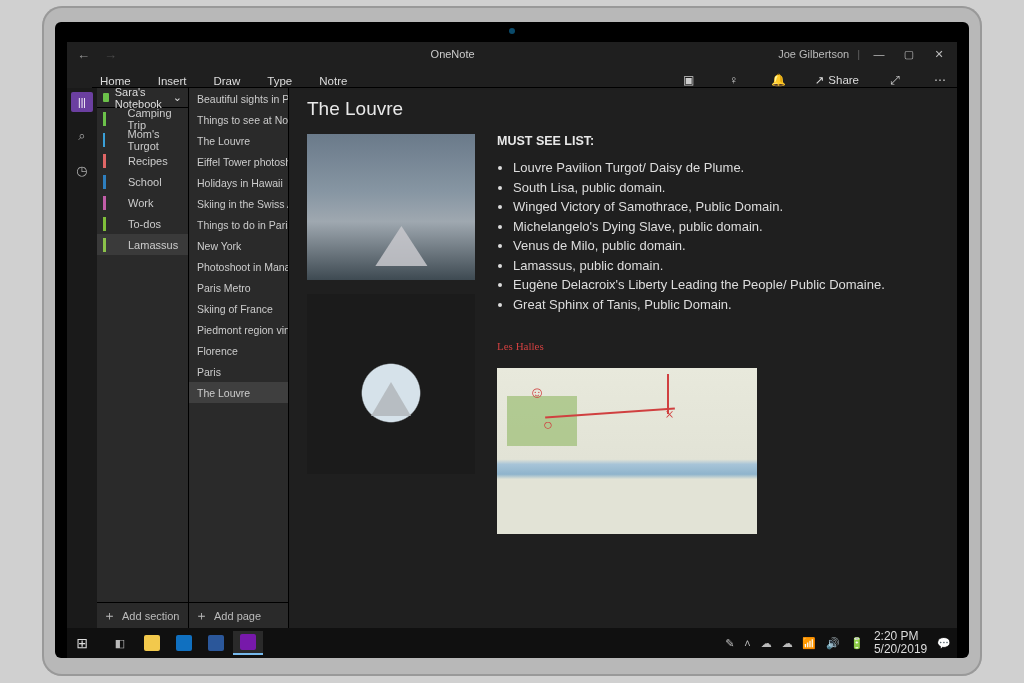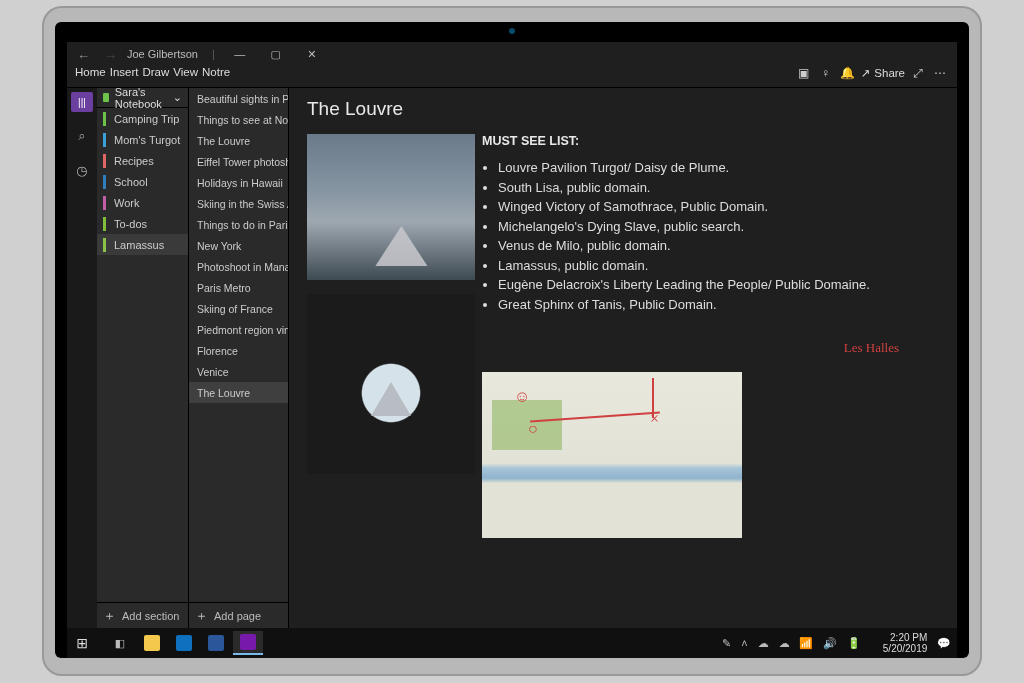--- a/index.html
+++ b/index.html
@@ -41,32 +41,33 @@
     height: 24px;
     background: #1f1f1f;
     display: flex;
     align-items: center;
     color: #ccc;
     font-size: 11px;
   }
   .titlebar .nav { display:flex; gap:14px; padding:0 10px; }
   .titlebar .arrow { color:#999; font-size:13px; }
   .titlebar .center { flex:1; text-align:center; }
-  .titlebar .right { display:flex; align-items:center; gap:14px; padding-right:24px; color:#bbb; font-size:11px; }
+  .titlebar .right { display:flex; align-items:center; gap:8px; padding-right:7px; color:#bbb; font-size:11px; }
   .win-btn { width:22px; text-align:center; font-size:11px; color:#bbb; }
 
   
   .ribbon {
     height: 22px;
-    display:flex; align-items:flex-start;
+    display:flex; align-items:flex-end;
     padding: 0 8px;
-    gap: 4px;
+    gap: 27px;
     font-size: 11.5px;
     color:#ddd;
     border-bottom: 1px solid #000;
+    margin-left: 25px;
   }
   .ribbon .spacer { flex:1; }
   .ribbon .icon-btn { width:18px; text-align:center; color:#ccc; font-size:12px; }
   .ribbon .share { display:flex; align-items:center; gap:4px; }
 
   
   .main {
     flex:1;
     display:flex;
     min-height:0;
@@ -87,21 +88,21 @@
     border-right:1px solid #000;
   }
   .notebook-header {
     height:20px; display:flex; align-items:center; gap:6px;
     padding:0 6px; font-size:11px; color:#ddd;
     border-bottom:1px solid #000;
   }
   .nb-dot { width:9px; height:9px; background:#6cc24a; border-radius:1px; }
   .section-list { flex:1; }
   .section-item {
-    height:21px; display:flex; align-items:center; gap:8px;
+    height:21px; display:flex; align-items:center; gap:22px;
     padding:0 6px; font-size:11px; color:#ccc;
   }
   .section-item.selected { background:#3a3a3a; }
   .sec-bar { width:3px; height:14px; }
   .add-section, .add-page {
     height:26px; display:flex; align-items:center; gap:6px;
     padding:0 6px; font-size:11px; color:#bbb; border-top:1px solid #000;
   }
   .plus { font-size:13px; color:#bbb; }
 
@@ -121,21 +122,21 @@
 
   
   .content {
     flex:1;
     background:#1f1f1f;
     padding: 10px 18px;
     overflow:auto;
     color:#d8d8d8;
   }
   .page-title { font-size:19px; font-weight:400; color:#e8e8e8; margin-bottom:14px; }
-  .content-grid { display:flex; gap:7px; }
+  .content-grid { display:flex; gap:22px; }
   .col { display:flex; flex-direction:column; gap:14px; }
   .photo {
     width:168px; height:146px;
     background: linear-gradient(#6a7a8a 0%, #8796a3 40%, #9fa8b0 60%, #3e4a52 100%);
     position:relative;
   }
   .photo.louvre::after{
     content:""; position:absolute; left:50%; bottom:14px; transform:translateX(-30%);
     width:0;height:0;border-left:26px solid transparent;border-right:26px solid transparent;border-bottom:40px solid rgba(200,200,205,0.85);
   }
@@ -143,21 +144,21 @@
     height:180px;
     background: radial-gradient(circle at 50% 55%, #d6e2ea 0 22%, #1b1b1b 23% 100%);
   }
   .photo.interior::after{
     content:""; position:absolute; left:50%; bottom:58px; transform:translateX(-50%);
     width:0;height:0;border-left:20px solid transparent;border-right:20px solid transparent;border-bottom:34px solid rgba(180,185,190,0.9);
   }
   .must-see h3 { font-size:12.5px; font-weight:600; color:#e8e8e8; margin-bottom:10px; }
   .must-see ul { list-style: disc; padding-left:16px; }
   .must-see li { font-size:13px; line-height:1.5; color:#ddd; }
-  .annotation { color:#d04040; font-family: "Comic Sans MS", cursive; font-size:13px; text-align:right; padding-right:40px; margin:12px 0 2px 0;}
+  .annotation { color:#d04040; font-family: "Comic Sans MS", cursive; font-size:11px; padding-right:40px; margin:12px 0 2px 0;}
   .map {
     width: 260px; height:166px;
     background: linear-gradient(180deg, #e8e9dc 0%, #e2e3d6 55%, #a7c4d8 58%, #8fb4cc 64%, #e2e3d6 67%, #e2e3d6 100%);
     position:relative;
   }
   .map .park { position:absolute; left:10px; top:28px; width:70px; height:50px; background:#9bbd74; opacity:.7;}
   .map .mark { position:absolute; color:#d04040; font-family:"Comic Sans MS", cursive; font-size:16px; }
   .map .route { position:absolute; left:48px; top:44px; width:130px; height:2px; background:#d04040; transform:rotate(-4deg);}
   .map .route2 { position:absolute; left:170px; top:6px; width:2px; height:40px; background:#d04040;}
 
@@ -173,51 +174,52 @@
   .taskbar .search {
     width:200px; height:22px; background:#2d2d2d; border-radius:2px;
     display:flex; align-items:center; gap:6px; padding:0 6px; color:#999;
   }
   .taskbar .search .circ { width:13px;height:13px;border:1.5px solid #fff;border-radius:50%; }
   .taskbar .apps { display:flex; gap:2px; margin-left:8px; }
   .taskbar .app { width:30px; height:24px; display:flex; align-items:center; justify-content:center; }
   .taskbar .app.active { border-bottom:2px solid #76b9ed; background:#2a2a2a;}
   .tb-icon { width:16px; height:16px; border-radius:2px; }
   .tray { flex:1; display:flex; justify-content:flex-end; align-items:center; gap:10px; padding-right:6px; }
-  .tray .clock { text-align:right; line-height:1.1; font-size:10px;margin-left:12px; }
+  .tray .clock { line-height:1.1; font-size:12px; }
   .tiny-ic { color:#bbb; font-size:11px;}
   .camera{ position:absolute; left:50%; top:6px; transform:translateX(-50%); width:6px;height:6px;border-radius:50%; background:#0a4a6a;}
 </style>
 </head>
 <body>
 
 <div class="device-frame"></div>
 <div class="bezel">
   <div class="camera"></div>
   <div class="screen">
 
     <div class="titlebar">
       <div class="nav">
         <span class="arrow">←</span>
         <span class="arrow" style="opacity:.35">→</span>
       </div>
+      <div class="center">OneNote</div>
       <div class="right">
         <span>Joe Gilbertson</span>
         <span style="opacity:.4">|</span>
         <span class="win-btn">—</span>
         <span class="win-btn">▢</span>
         <span class="win-btn">✕</span>
       </div>
     </div>
 
     <div class="ribbon">
       <span>Home</span>
       <span>Insert</span>
       <span>Draw</span>
-      <span>View</span>
+      <span>Type</span>
       <span>Notre</span>
       <span class="spacer"></span>
       <span class="icon-btn">▣</span>
       <span class="icon-btn">♀</span>
       <span class="icon-btn">🔔</span>
       <span class="share">
         <span>↗</span>
         <span>Share</span>
       </span>
       <span class="icon-btn">⤢</span>
@@ -282,21 +284,21 @@
             <div class="page-item">Eiffel Tower photoshoot</div>
             <div class="page-item">Holidays in Hawaii</div>
             <div class="page-item">Skiing in the Swiss Alps</div>
             <div class="page-item">Things to do in Paris</div>
             <div class="page-item">New York</div>
             <div class="page-item">Photoshoot in Manarola</div>
             <div class="page-item">Paris Metro</div>
             <div class="page-item">Skiing of France</div>
             <div class="page-item">Piedmont region viney…</div>
             <div class="page-item">Florence</div>
-            <div class="page-item">Venice</div>
+            <div class="page-item">Paris</div>
             <div class="page-item selected">The Louvre</div>
           </div>
         <div class="add-page">
           <span class="plus">＋</span>
           <span>Add page</span>
         </div>
       </div>
 
       <div class="content">
         <div class="page-title">The Louvre</div>
@@ -305,21 +307,21 @@
             <div class="photo louvre"></div>
             <div class="photo interior"></div>
           </div>
           <div class="col" style="flex:1">
             <div class="must-see">
               <h3>MUST SEE LIST:</h3>
               <ul id="must-see-list">
                   <li>Louvre Pavilion Turgot/ Daisy de Plume.</li>
                   <li>South Lisa, public domain.</li>
                   <li>Winged Victory of Samothrace, Public Domain.</li>
-                  <li>Michelangelo's Dying Slave, public search.</li>
+                  <li>Michelangelo's Dying Slave, public domain.</li>
                   <li>Venus de Milo, public domain.</li>
                   <li>Lamassus, public domain.</li>
                   <li>Eugène Delacroix's Liberty Leading the People/ Public Domaine.</li>
                   <li>Great Sphinx of Tanis, Public Domain.</li>
                 </ul>
             </div>
             <div class="annotation">Les Halles</div>
             <div class="map">
               <div class="park"></div>
               <div class="route"></div>

